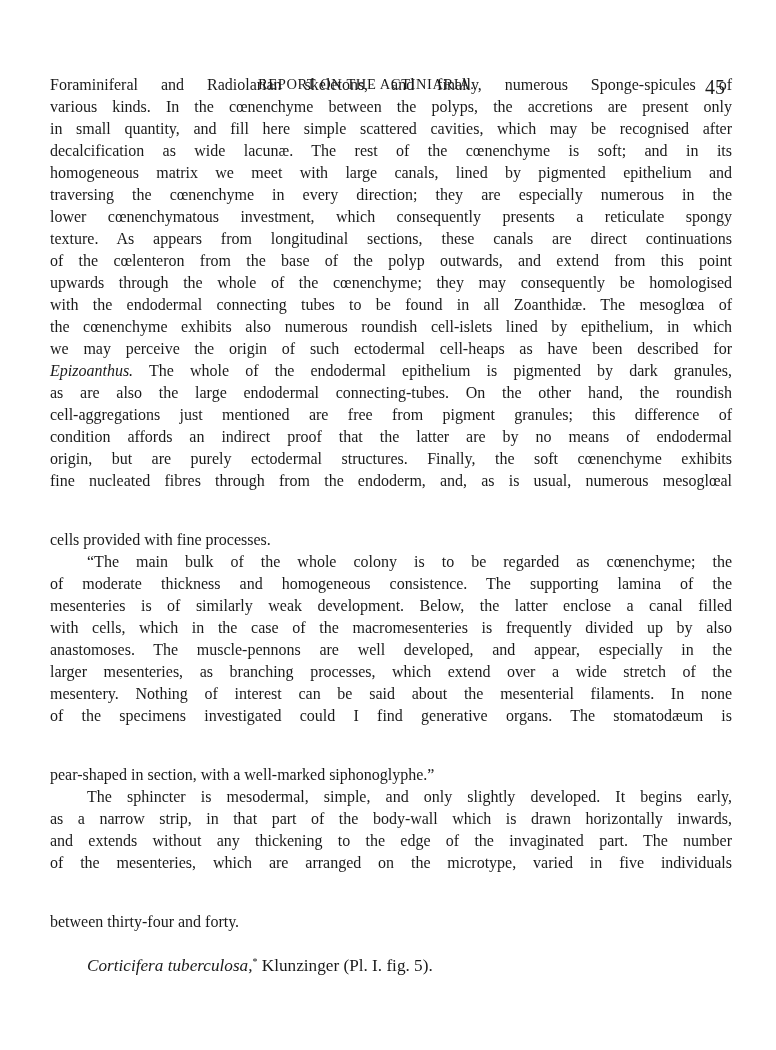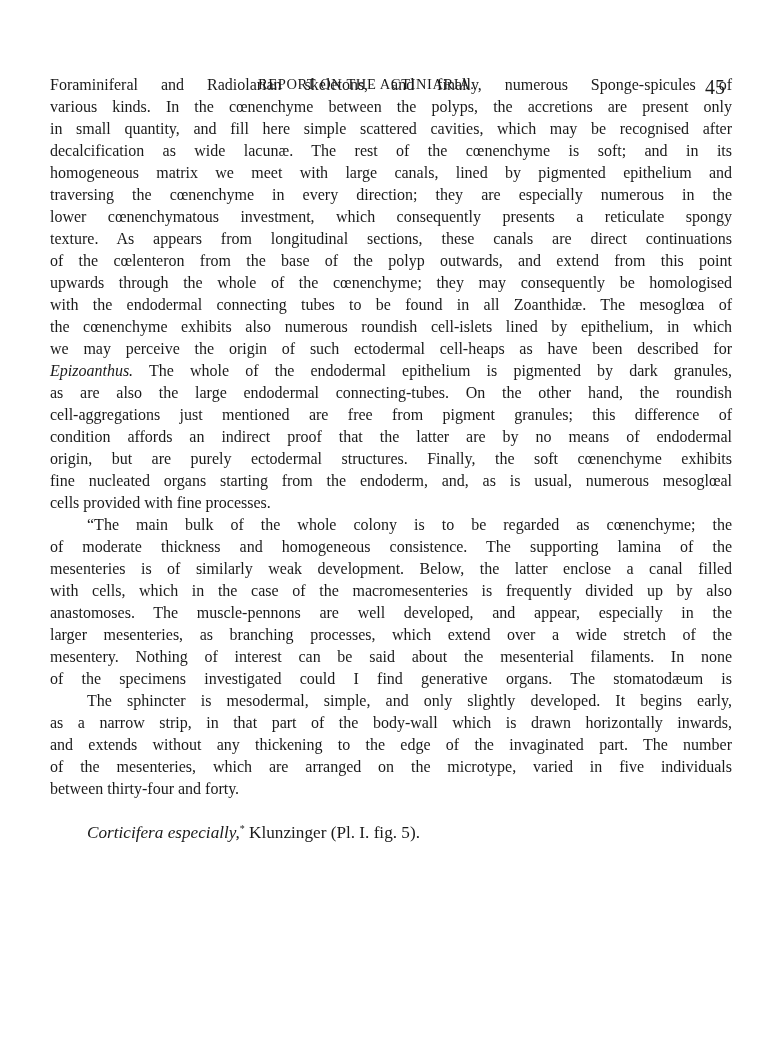--- a/index.html
+++ b/index.html
@@ -4,21 +4,21 @@
   <style>
     html, body { margin: 0; padding: 0; background: #ffffff; }
     body { width: 776px; height: 1050px; position: relative; overflow: hidden;
       font-family: "Liberation Serif", "DejaVu Serif", serif; color: #1a1a1a; }
     .header { position: absolute; top: 44px; left: 0; width: 776px; height: 22px; margin-top: 32px; }
     .running-title { position: absolute; left: 258px; top: 0; font-size: 14.5px; letter-spacing: 0.6px; }
     .page-number { position: absolute; left: 705px; top: 0; font-size: 20px; }
     .body { position: absolute; left: 50px; top: 74px; width: 682px; }
     .line { height: 22px; line-height: 22px; font-size: 16px; white-space: nowrap;
       text-align: justify; text-align-last: justify; overflow: visible; }
-    .line.last { text-align-last: left; }
+    .line.last { text-align-last: left; margin-top: 37px; }
     .line.indent { padding-left: 37px; }
     .gap { height: 16px; }
     .heading-line { height: 26px; line-height: 26px; font-size: 17.2px; padding-left: 37px; white-space: nowrap; }
     em { }
     sup { font-size: 10px; vertical-align: 6px; }
   </style>
 </head>
 <body>
 
 <div class="header">
@@ -39,40 +39,41 @@
     <div class="line">of the cœlenteron from the base of the polyp outwards, and extend from this point</div>
     <div class="line">upwards through the whole of the cœnenchyme; they may consequently be homologised</div>
     <div class="line">with the endodermal connecting tubes to be found in all Zoanthidæ.  The mesoglœa of</div>
     <div class="line">the cœnenchyme exhibits also numerous roundish cell-islets lined by epithelium, in which</div>
     <div class="line">we may perceive the origin of such ectodermal cell-heaps as have been described for</div>
     <div class="line"><em>Epizoanthus.</em><span>  The whole of the endodermal epithelium is pigmented by dark granules,</span></div>
     <div class="line">as are also the large endodermal connecting-tubes.  On the other hand, the roundish</div>
     <div class="line">cell-aggregations just mentioned are free from pigment granules; this difference of</div>
     <div class="line">condition affords an indirect proof that the latter are by no means of endodermal</div>
     <div class="line">origin, but are purely ectodermal structures.  Finally, the soft cœnenchyme exhibits</div>
-    <div class="line">fine nucleated organs starting from the endoderm, and, as is usual, numerous mesoglœal</div>
+    <div class="line">fine nucleated fibres through from the endoderm, and, as is usual, numerous mesoglœal</div>
     <div class="line last">cells provided with fine processes.</div>
   </div>
 
   <div>
     <div class="line indent">“The main bulk of the whole colony is to be regarded as cœnenchyme; the</div>
     <div class="line">of moderate thickness and homogeneous consistence.  The supporting lamina of the</div>
     <div class="line">mesenteries is of similarly weak development.  Below, the latter enclose a canal filled</div>
     <div class="line">with cells, which in the case of the macromesenteries is frequently divided up by also</div>
     <div class="line">anastomoses.  The muscle-pennons are well developed, and appear, especially in the</div>
     <div class="line">larger mesenteries, as branching processes, which extend over a wide stretch of the</div>
     <div class="line">mesentery.  Nothing of interest can be said about the mesenterial filaments.  In none</div>
     <div class="line">of the specimens investigated could I find generative organs.  The stomatodæum is</div>
+    <div class="line last">pear-shaped in section, with a well-marked siphonoglyphe.”</div>
   </div>
 
   <div>
     <div class="line indent">The sphincter is mesodermal, simple, and only slightly developed.  It begins early,</div>
     <div class="line">as a narrow strip, in that part of the body-wall which is drawn horizontally inwards,</div>
     <div class="line">and extends without any thickening to the edge of the invaginated part.  The number</div>
     <div class="line">of the mesenteries, which are arranged on the microtype, varied in five individuals</div>
     <div class="line last">between thirty-four and forty.</div>
   </div>
 
   <div class="gap"></div>
 
-  <div class="heading-line"><em>Corticifera especially,</em><sup>*</sup><span> Klunzinger (Pl. I. fig. 5).</span></div>
+  <div class="heading-line"><em>Corticifera tuberculosa,</em><sup>*</sup><span> Klunzinger (Pl. I. fig. 5).</span></div>
 
 </div>
 
 </body></html>

